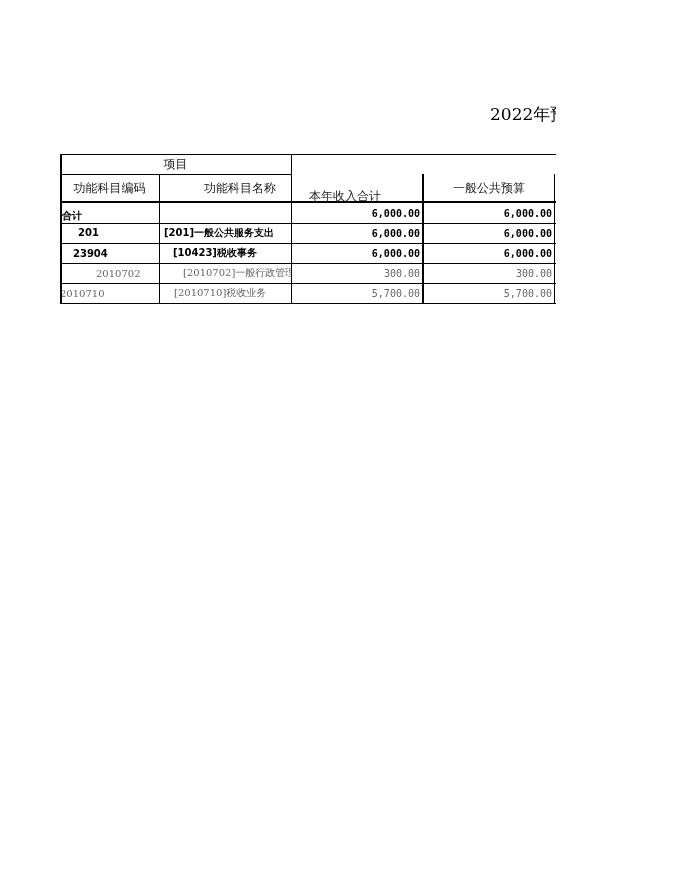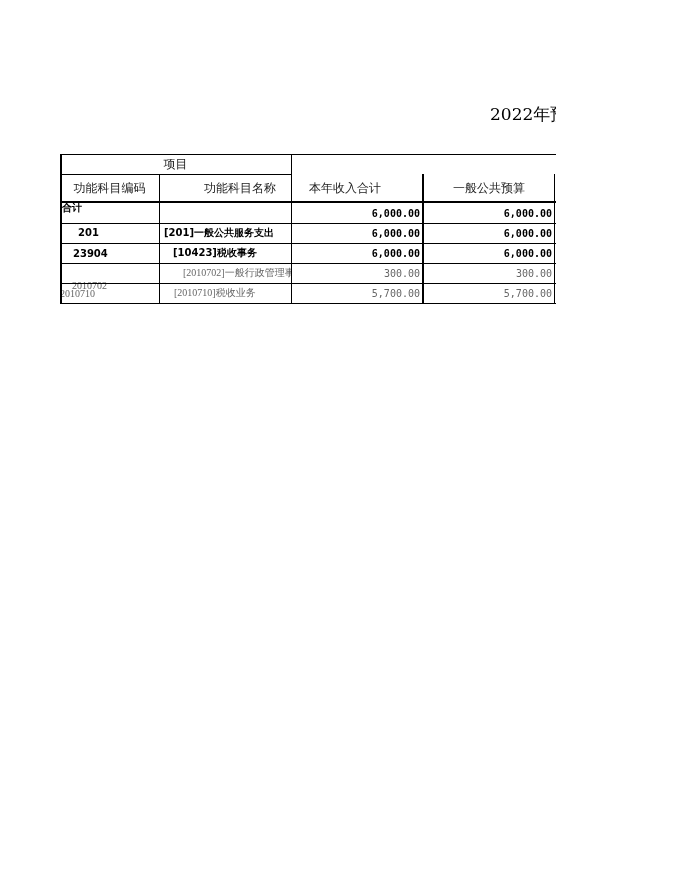--- a/index.html
+++ b/index.html
@@ -40,21 +40,20 @@
       top: 0;
     }
     .cell {
       position: absolute;
       box-sizing: border-box;
       font-size: 11px;
       white-space: nowrap;
       overflow: hidden;
       display: flex;
       align-items: center;
-      font-family: Liberation Serif, serif;
     }
     .hdr { justify-content: center; font-size: 12px; color: #222; }
     .bold { font-weight: bold; color: #000; font-family: "DejaVu Sans", "Liberation Sans", sans-serif; font-size: 10px; }
     .light { color: #666; font-size: 10px; }
     .num { justify-content: flex-end; padding-right: 3px; font-family: "DejaVu Sans Mono", "Liberation Mono", monospace; padding-left: 29px; }
     .line {
       position: absolute;
       background: #000;
     }
   </style>
@@ -63,39 +62,39 @@
 
 <div class="page-title">2022年预</div>
 
 <div class="table-clip">
   <div class="grid">
 
     <div class="cell hdr" style="left:0;top:0;width:231px;height:20px;">项目</div>
 
     <div class="cell hdr" style="left:0;top:20px;width:99px;height:28px;">功能科目编码</div>
     <div class="cell hdr" style="left:114px;top:20px;width:132px;height:28px;text-align:center;">功能科目名称</div>
-    <div class="cell hdr" style="left:231px;top:20px;width:108px;height:28px;">本年收入合计</div>
+    <div class="cell hdr" style="left:231px;top:28px;width:108px;height:28px;">本年收入合计</div>
     <div class="cell hdr" style="left:363px;top:20px;width:132px;height:28px;">一般公共预算</div>
 
-    <div class="cell bold" style="left:0;top:44px;width:99px;height:20px;padding-left:2px;">合计</div>
+    <div class="cell bold" style="left:0;top:52px;width:99px;height:20px;padding-left:2px;">合计</div>
     <div class="cell bold" style="left:99px;top:49px;width:132px;height:20px;padding-left:3px;"></div>
     <div class="cell bold num" style="left:231px;top:49px;width:132px;height:20px;">6,000.00</div>
     <div class="cell bold num" style="left:363px;top:49px;width:132px;height:20px;">6,000.00</div>
 
     <div class="cell bold" style="left:0;top:68px;width:99px;height:20px;padding-left:18px;">201</div>
     <div class="cell bold" style="left:99px;top:69px;width:132px;height:20px;padding-left:5px;">[201]一般公共服务支出</div>
     <div class="cell bold num" style="left:231px;top:69px;width:132px;height:20px;">6,000.00</div>
     <div class="cell bold num" style="left:363px;top:69px;width:132px;height:20px;">6,000.00</div>
 
     <div class="cell bold" style="left:0;top:89px;width:99px;height:20px;padding-left:13px;">23904</div>
     <div class="cell bold" style="left:99px;top:89px;width:132px;height:20px;padding-left:14px;">[10423]税收事务</div>
     <div class="cell bold num" style="left:231px;top:89px;width:132px;height:20px;">6,000.00</div>
     <div class="cell bold num" style="left:363px;top:89px;width:132px;height:20px;">6,000.00</div>
 
-    <div class="cell light" style="left:0;top:109px;width:99px;height:20px;padding-left:12px;margin-top:12px;">2010702</div>
+    <div class="cell light" style="left:0;top:109px;width:99px;height:20px;padding-left:36px;">2010702</div>
     <div class="cell light" style="left:99px;top:109px;width:132px;height:20px;padding-left:24px;">[2010702]一般行政管理事务</div>
     <div class="cell light num" style="left:231px;top:109px;width:132px;height:20px;">300.00</div>
     <div class="cell light num" style="left:363px;top:109px;width:132px;height:20px;">300.00</div>
 
     <div class="cell light" style="left:0;top:129px;width:99px;height:20px;">2010710</div>
     <div class="cell light" style="left:90px;top:129px;width:132px;height:20px;padding-left:24px;">[2010710]税收业务</div>
     <div class="cell light num" style="left:231px;top:129px;width:132px;height:20px;">5,700.00</div>
     <div class="cell light num" style="left:363px;top:129px;width:132px;height:20px;">5,700.00</div>
 
     <div class="line" style="left:0;top:0;width:496px;height:1px;"></div>

